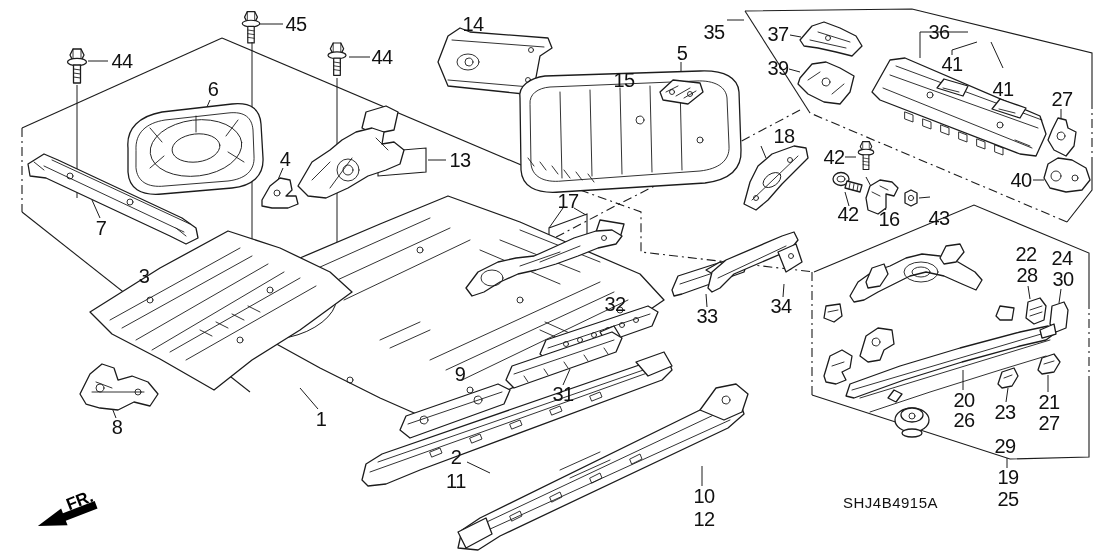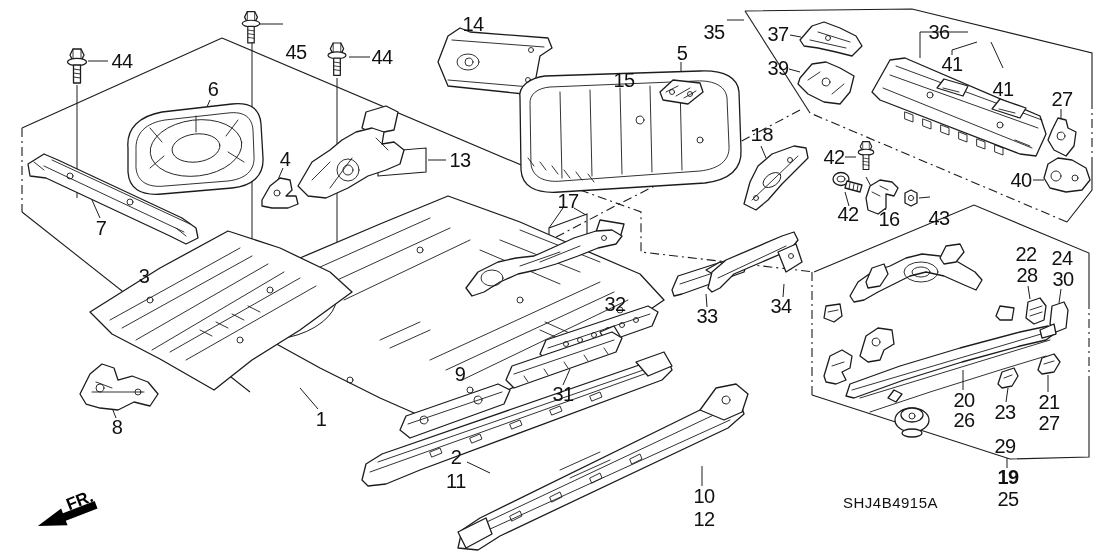--- a/index.html
+++ b/index.html
@@ -381,40 +381,40 @@
 
     <g transform="rotate(-21 64 516)">
       <path d="M36,516 L64,508 L64,513 L98,513 L98,521 L64,521 L64,526 Z" fill="#000" stroke="none"></path>
     </g>
 
   </svg>
 
   <span class="code-label" style="left:843px;top:495px">SHJ4B4915A</span>
   <span class="fr-label" style="left:66px;top:492px">FR.</span>
   <div id="labels">
-      <span class="plabel" style="left: 296px; top: 24px; margin-top: 28px;">45</span>
+      <span class="plabel" style="left: 296px; top: 24px;">45</span>
       <span class="plabel" style="left: 122px; top: 61px;">44</span>
       <span class="plabel" style="left: 382px; top: 57px;">44</span>
       <span class="plabel" style="left: 213px; top: 89px;">6</span>
       <span class="plabel" style="left: 473px; top: 24px;">14</span>
       <span class="plabel" style="left: 624px; top: 80px;">15</span>
       <span class="plabel" style="left: 682px; top: 53px;">5</span>
       <span class="plabel" style="left: 714px; top: 32px;">35</span>
       <span class="plabel" style="left: 778px; top: 34px;">37</span>
       <span class="plabel" style="left: 778px; top: 68px;">39</span>
       <span class="plabel" style="left: 939px; top: 32px;">36</span>
       <span class="plabel" style="left: 952px; top: 64px;">41</span>
       <span class="plabel" style="left: 1003px; top: 89px;">41</span>
       <span class="plabel" style="left: 1062px; top: 99px;">27</span>
       <span class="plabel" style="left: 1021px; top: 180px;">40</span>
       <span class="plabel" style="left: 834px; top: 157px;">42</span>
       <span class="plabel" style="left: 848px; top: 214px;">42</span>
       <span class="plabel" style="left: 889px; top: 219px;">16</span>
       <span class="plabel" style="left: 939px; top: 209px; margin-top: 9px;">43</span>
-      <span class="plabel" style="left: 762px; top: 136px; font-family: Liberation Mono, monospace;">18</span>
+      <span class="plabel" style="left: 784px; top: 136px;">18</span>
       <span class="plabel" style="left: 460px; top: 160px; text-align: center;">13</span>
       <span class="plabel" style="left: 285px; top: 159px;">4</span>
       <span class="plabel" style="left: 568px; top: 201px;">17</span>
       <span class="plabel" style="left: 101px; top: 228px;">7</span>
       <span class="plabel" style="left: 144px; top: 276px;">3</span>
       <span class="plabel" style="left: 117px; top: 427px;">8</span>
       <span class="plabel" style="left: 321px; top: 419px;">1</span>
       <span class="plabel" style="left: 460px; top: 374px;">9</span>
       <span class="plabel" style="left: 456px; top: 457px;">2</span>
       <span class="plabel" style="left: 456px; top: 481px;">11</span>
@@ -427,16 +427,16 @@
       <span class="plabel" style="left: 1026px; top: 254px;">22</span>
       <span class="plabel" style="left: 1027px; top: 275px;">28</span>
       <span class="plabel" style="left: 1062px; top: 258px;">24</span>
       <span class="plabel" style="left: 1063px; top: 279px;">30</span>
       <span class="plabel" style="left: 964px; top: 400px;">20</span>
       <span class="plabel" style="left: 964px; top: 420px;">26</span>
       <span class="plabel" style="left: 1005px; top: 412px;">23</span>
       <span class="plabel" style="left: 1005px; top: 434px; margin-top: 12px;">29</span>
       <span class="plabel" style="left: 1049px; top: 402px;">21</span>
       <span class="plabel" style="left: 1049px; top: 423px;">27</span>
-      <span class="plabel" style="left: 1008px; top: 477px; font-weight: bold;">19</span>
+      <span class="plabel" style="left: 1008px; top: 477px;">19</span>
       <span class="plabel" style="left: 1008px; top: 499px;">25</span>
     </div>
 </div>
 
 </body></html>

